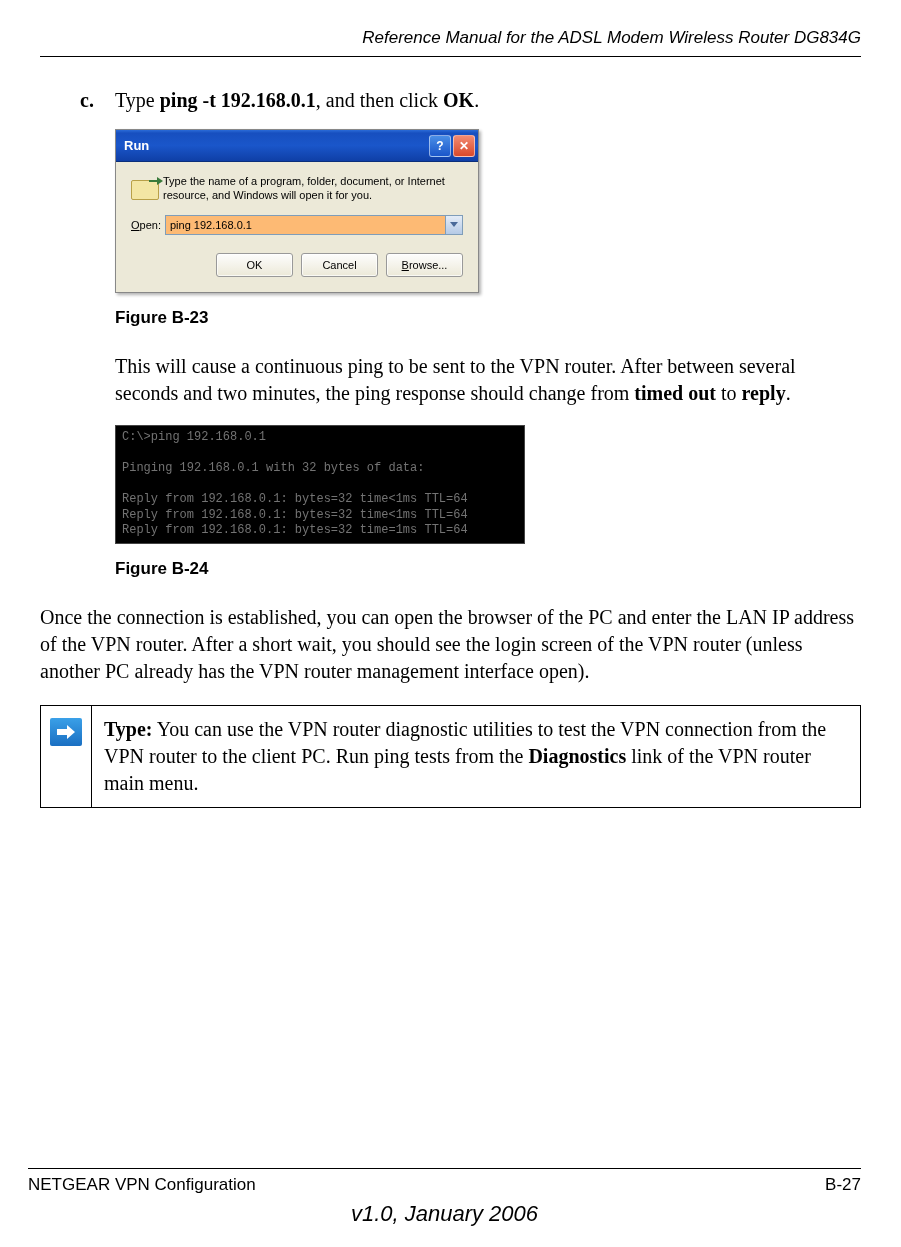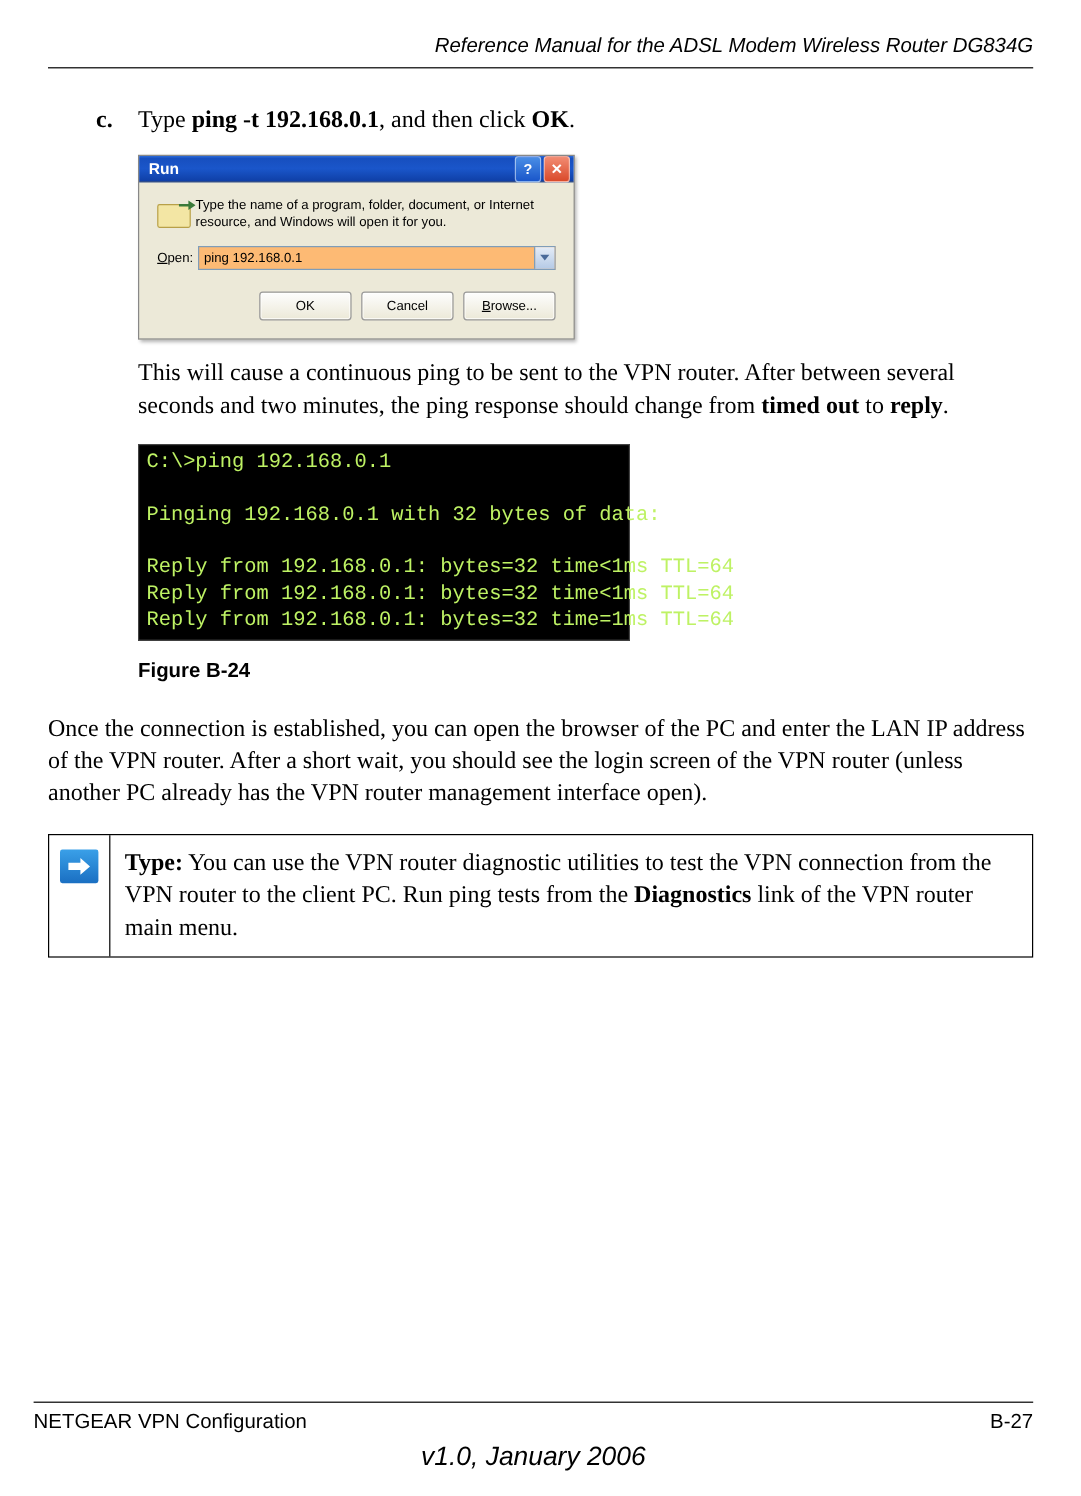--- a/index.html
+++ b/index.html
@@ -55,21 +55,21 @@
     font-size: 11px;
     margin-bottom: 15px;
   }
   .titlebar {
     background: linear-gradient(to bottom, #2b6bd8 0%, #174fbf 10%, #1a56ca 50%, #0f3fa6 100%);
     color: #fff;
     display: flex;
     align-items: center;
     justify-content: space-between;
     padding: 4px 3px 4px 8px;
-    height: 22px;
+    height: 32px;
     box-sizing: border-box;
     border-bottom: 1px solid #0b2f7a;
   }
   .titlebar .title {
     font-weight: bold;
     font-size: 13px;
   }
   .titlebar-buttons {
     display: flex;
     gap: 2px;
@@ -170,23 +170,23 @@
     margin-bottom: 25px;
   }
   .para {
     font-size: 20px;
     line-height: 1.35;
     margin-bottom: 18px;
   }
   .terminal {
     width: 410px;
     background: #000;
-    color: #bef264;
+    color: #737373;
     font-family: "Courier New", monospace;
-    font-size: 17px;
+    font-size: 12px;
     line-height: 1.3;
     padding: 4px 6px;
     white-space: pre;
     box-sizing: border-box;
     margin-bottom: 15px;
     border: 1px solid #444;
   }
   .body-para {
     font-size: 20px;
     line-height: 1.35;
@@ -288,20 +288,21 @@
           <div class="xp-btn">OK</div>
           <div class="xp-btn">Cancel</div>
           <div class="xp-btn">
               <span class="u">B</span>
               <span>rowse...</span>
             </div>
         </div>
       </div>
     </div>
 
+    <div class="figcap">Figure B-23</div>
 
     <div class="para">
       <span>This will cause a continuous ping to be sent to the VPN router. After between several seconds and two minutes, the ping response should change from </span><span class="bold">timed out</span><span> to </span><span class="bold">reply</span><span>.</span>
     </div>
 
     <div class="terminal">C:\&gt;ping 192.168.0.1
 
 Pinging 192.168.0.1 with 32 bytes of data:
 
 Reply from 192.168.0.1: bytes=32 time&lt;1ms TTL=64

